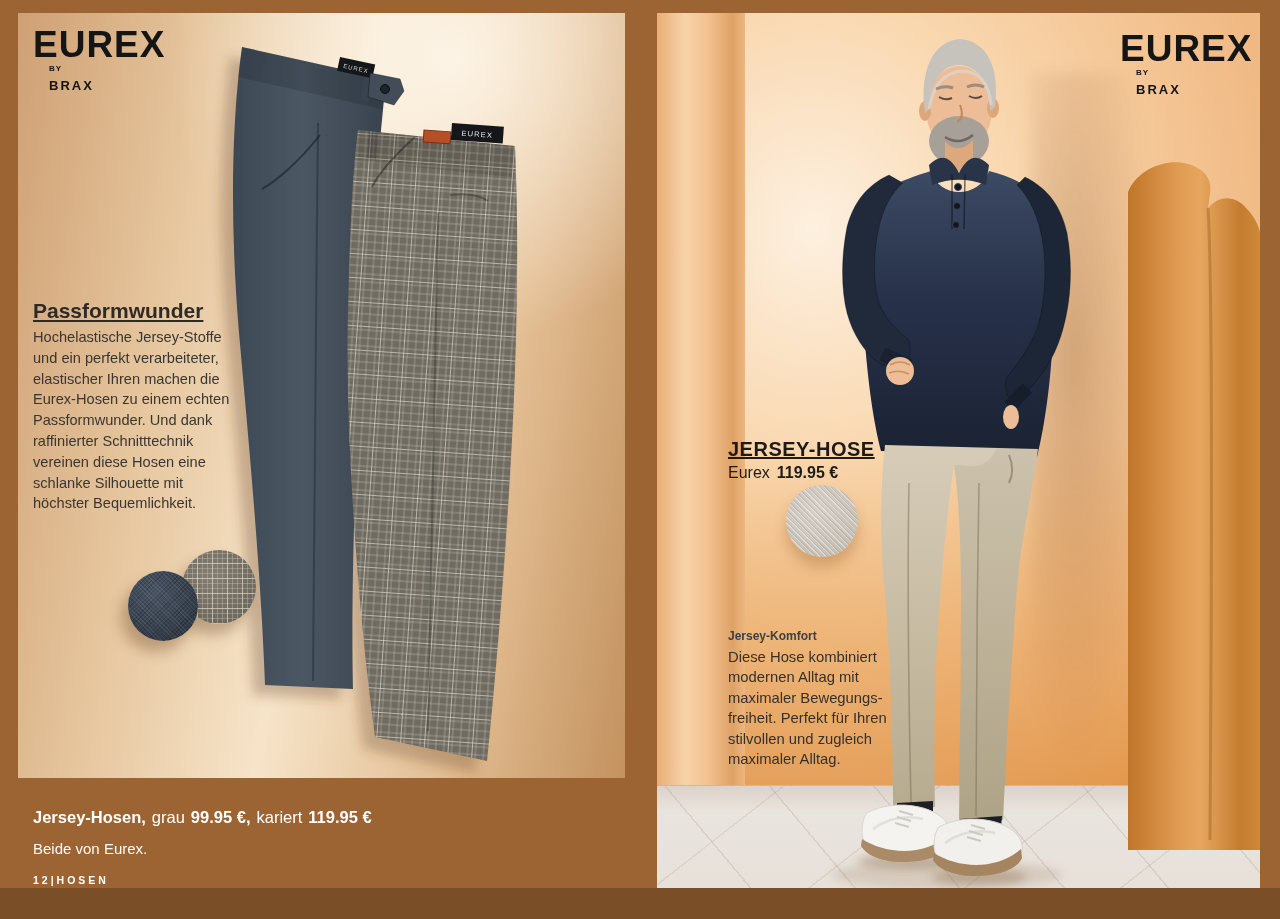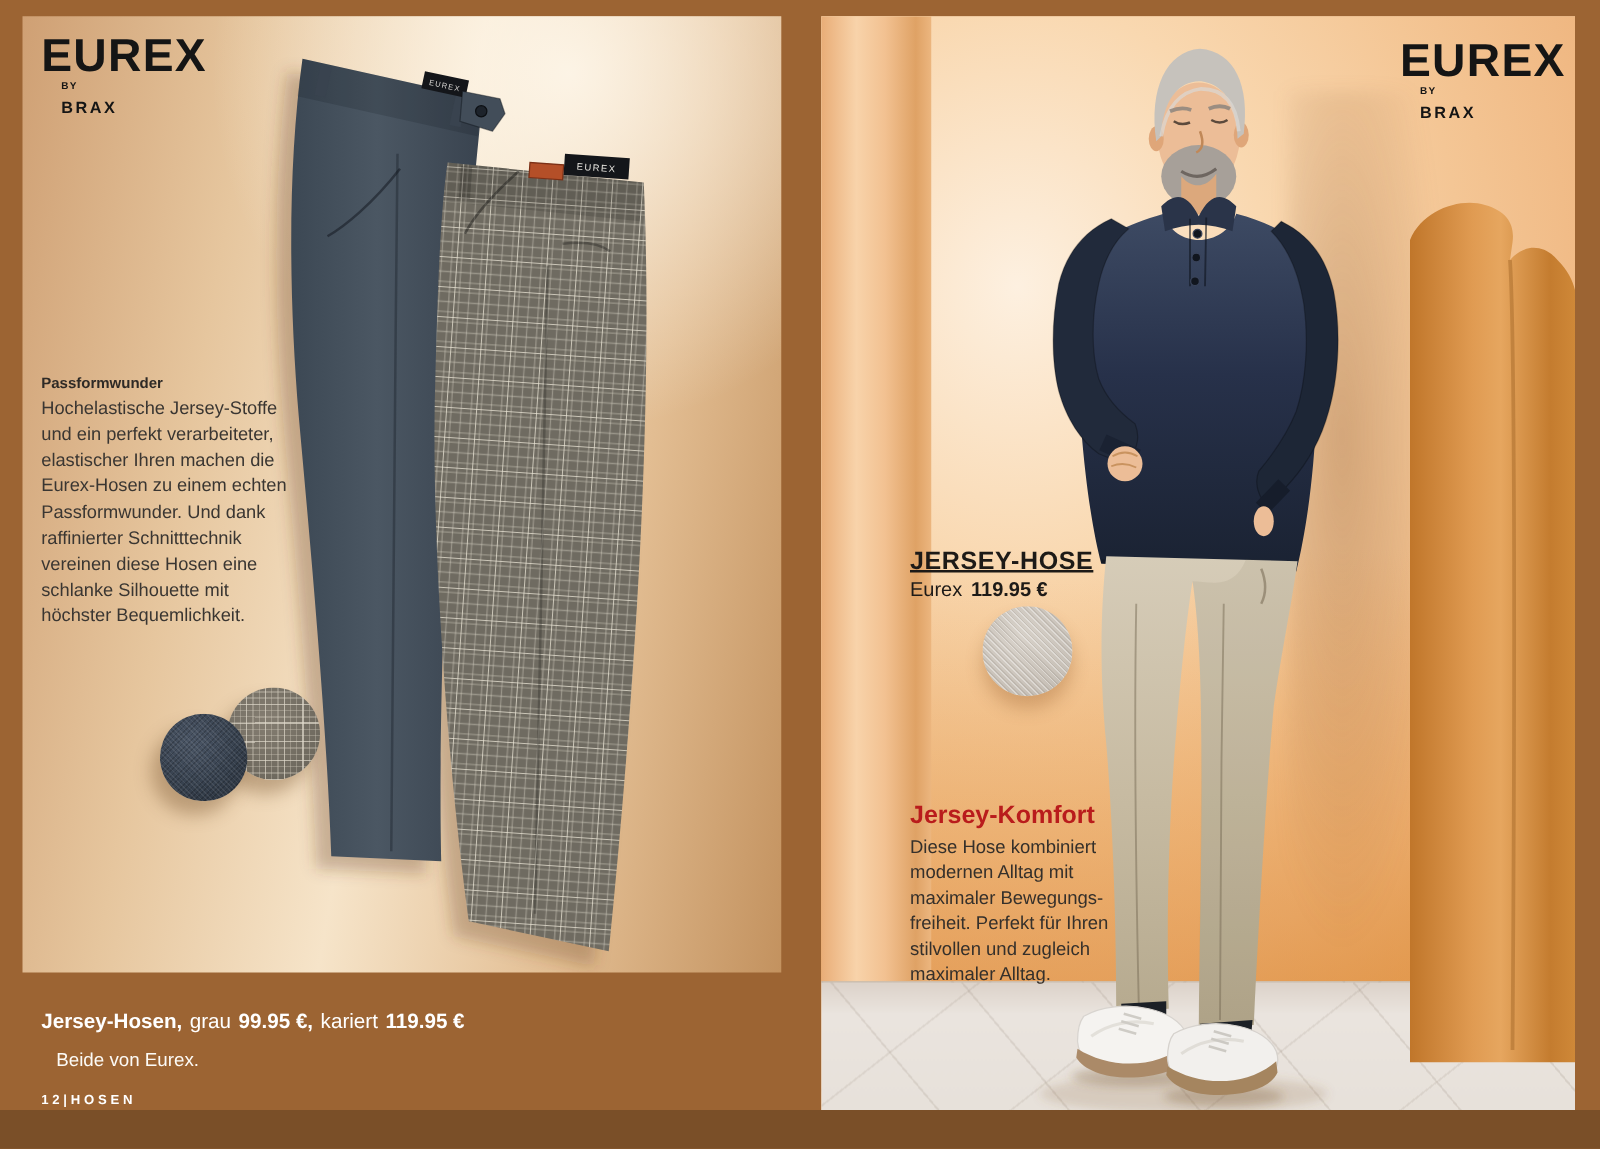--- a/index.html
+++ b/index.html
@@ -18,42 +18,42 @@
   .logo{color:#151515;}
   .logo .logo-main{font-size:37px;font-weight:800;letter-spacing:1px;line-height:1;}
   .logo .logo-sub{display:flex;justify-content:center;align-items:baseline;gap:5px;margin-top:1px;flex-direction:column;}
   .logo .by{font-size:8px;font-weight:700;letter-spacing:1px;}
   .logo .brax{font-size:13px;font-weight:800;letter-spacing:2px;margin-left:16px;}
   .logo-left{left:15px;top:13px;width:130px;}
   .logo-right{right:10px;top:17px;width:130px;text-align:right;}
   .logo-right .logo-main{text-align:right;}
 
   .copy-left{left:15px;top:286px;width:225px;color:#3a3632;}
-  .copy-left h3{margin:0 0 4px 0;font-size:12px;color:#2e2a26;}
+  .copy-left h3{margin:0 0 4px 0;font-size:21px;color:#2e2a26;text-decoration:underline;}
   .copy-left .line{font-size:14.6px;line-height:20.8px;}
 
   .swatch{border-radius:50%;}
   .swatch-plaid{left:164px;top:537px;width:74px;height:74px;z-index:2;
     background:
       repeating-linear-gradient(90deg, rgba(226,220,206,0.55) 0 1px, transparent 1px 15px),
       repeating-linear-gradient(0deg, rgba(226,220,206,0.55) 0 1px, transparent 1px 15px),
       repeating-linear-gradient(90deg, rgba(210,203,188,0.35) 0 1px, transparent 1px 5px),
       repeating-linear-gradient(0deg, rgba(210,203,188,0.35) 0 1px, transparent 1px 5px),
       radial-gradient(circle at 40% 35%, #847d71 0%, #6f6a5f 70%, #615c52 100%);
     box-shadow:-7px 11px 14px rgba(100,62,25,0.35);}
   .swatch-navy{left:110px;top:558px;width:70px;height:70px;z-index:3;
     background:
       repeating-linear-gradient(45deg, rgba(255,255,255,0.08) 0 1px, transparent 1px 3px),
       repeating-linear-gradient(-45deg, rgba(0,0,0,0.18) 0 1px, transparent 1px 3px),
       radial-gradient(circle at 38% 32%, #4a5565 0%, #353f4c 60%, #272e38 100%);
     box-shadow:-7px 11px 14px rgba(100,62,25,0.35);}
 
   
   .caption-left{left:33px;top:808px;color:#ffffff;display:flex;gap:6px;font-size:16.5px;align-items:baseline;}
-  .caption-left2{left:33px;top:840px;color:#fdfbf7;font-size:15px;margin-left:12px;}
+  .caption-left2{left:33px;top:840px;color:#fdfbf7;font-size:15px;}
   .footer-left{left:33px;top:874px;color:#ffffff;font-size:10.5px;font-weight:700;letter-spacing:3px;}
 
   
   .page-right{position:absolute;left:657px;top:13px;width:603px;height:888px;overflow:hidden;background:#f6cda2;}
   .wall{position:absolute;left:0;top:0;width:603px;height:772px;
     background:
       linear-gradient(to bottom, rgba(224,146,62,0) 55%, rgba(224,146,62,0.38) 86%, rgba(219,138,55,0.5) 100%),
       radial-gradient(ellipse 95% 85% at 26% 28%, #fdf0e0 0%, #f9d8b0 35%, #f4c695 62%, #efb680 86%, #eaa968 100%);}
   .pillar{position:absolute;left:0;top:0;width:88px;height:772px;z-index:1;
     background:linear-gradient(to right,#e9ad77 0%, #f8d3aa 32%, #f2c191 58%, #dfa265 86%, #ecb67f 100%);}
@@ -69,21 +69,21 @@
 
   .product-label{left:71px;top:425px;color:#1d1a17;z-index:4;}
   .product-label .title{font-size:20px;font-weight:800;letter-spacing:0.5px;text-decoration:underline;}
   .product-label .priceline{display:flex;gap:7px;font-size:16px;margin-top:3px;align-items:baseline;}
   .swatch-beige{left:129px;top:472px;width:72px;height:72px;z-index:4;border-radius:50%;
     background:
       repeating-linear-gradient(45deg, rgba(255,255,255,0.35) 0 1px, rgba(125,117,108,0.16) 1px 2px, transparent 2px 4px),
       radial-gradient(circle at 40% 35%, #d8d2ca 0%, #c9c2b9 65%, #bcb5ab 100%);
     box-shadow:0 10px 14px rgba(145,88,38,0.32);}
   .copy-right{left:71px;top:616px;width:190px;color:#35302b;z-index:4;}
-  .copy-right h3{margin:12px 0 4px 0;font-size:20px;color:#b91c1c;}
+  .copy-right h3{margin:0 0 4px 0;font-size:12px;color:#404040;}
   .copy-right .line{font-size:14.8px;line-height:20.4px;}
   .footer-right{right:1px;top:856px;color:#3b352e;font-size:10.5px;font-weight:700;letter-spacing:3px;z-index:4;margin-top:36px;}
 </style>
 </head>
 <body>
 
 <div class="stage">
 
   <div class="page-left">
 

